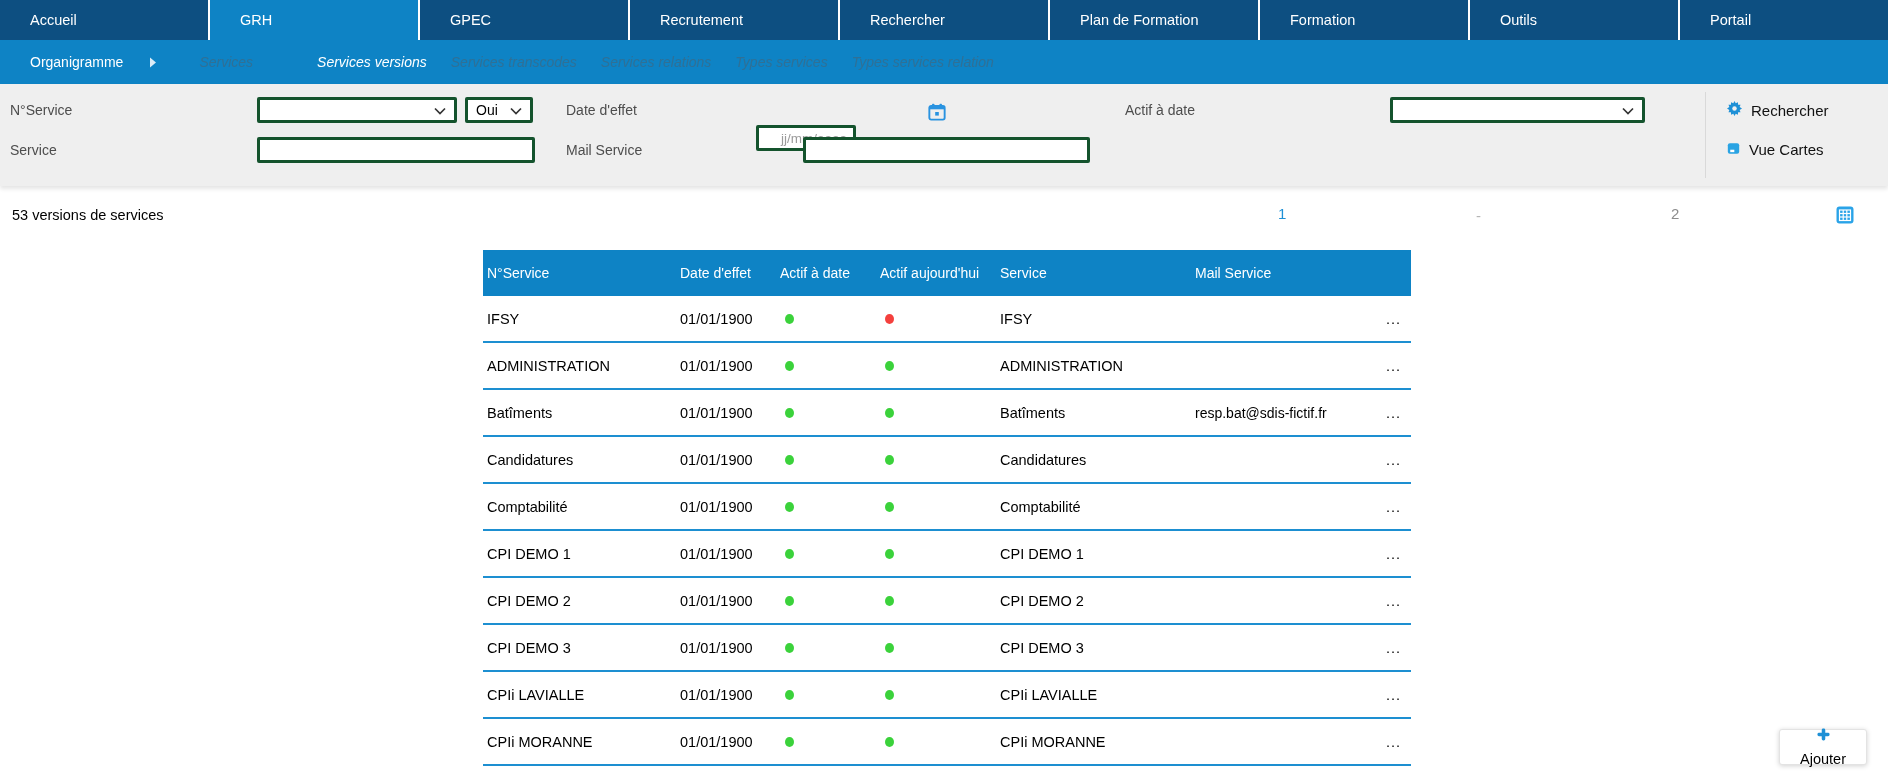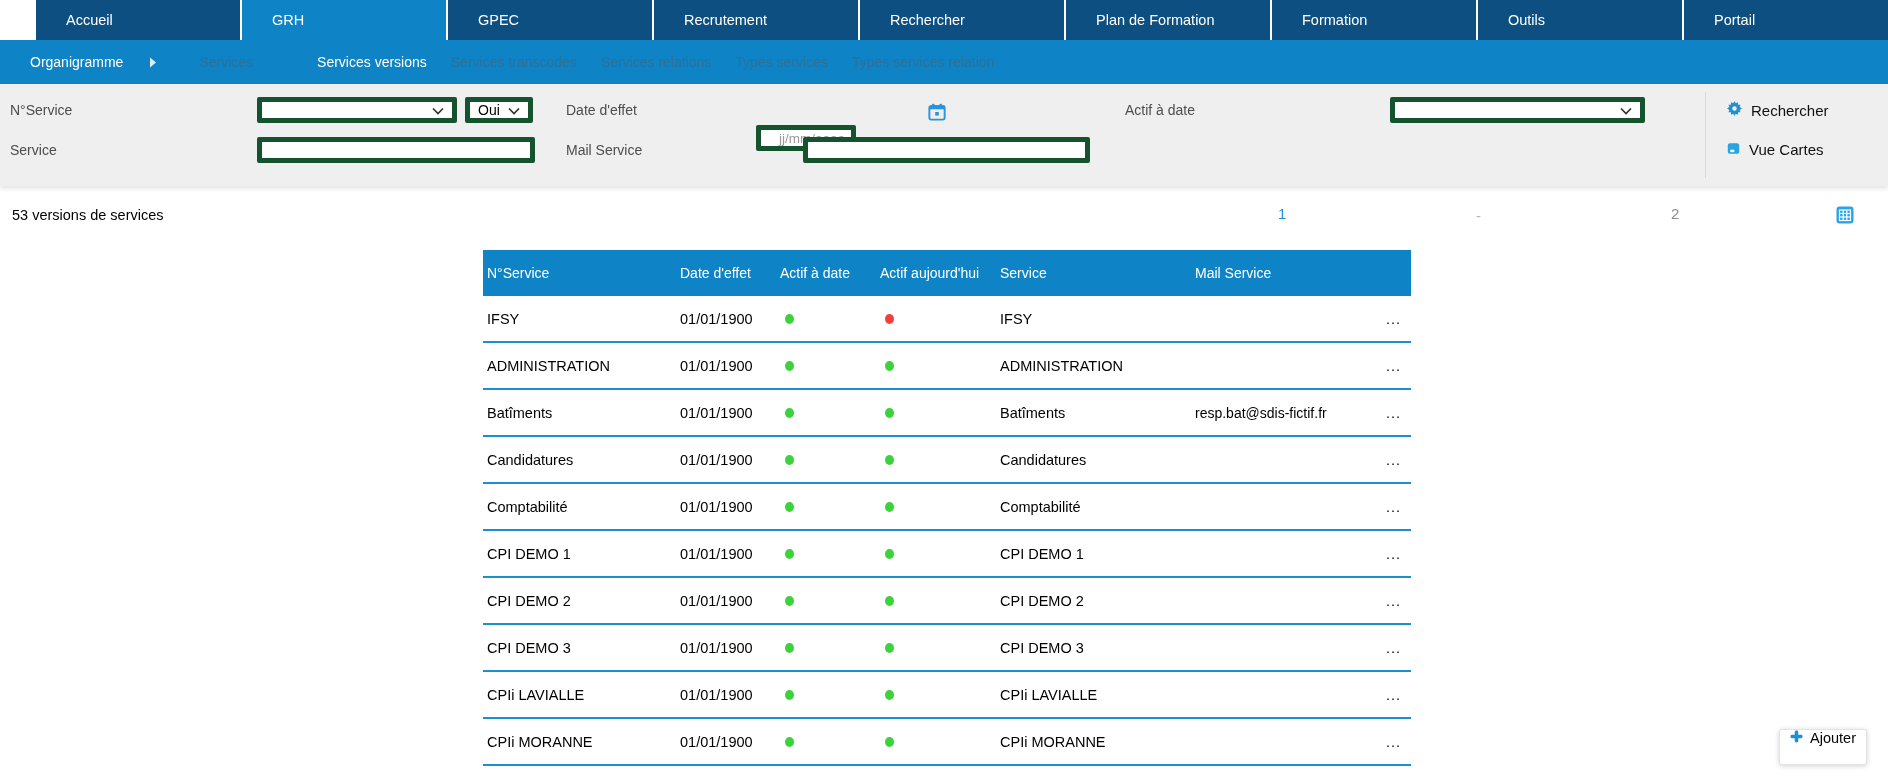--- a/index.html
+++ b/index.html
@@ -10,39 +10,39 @@
     --green:#3bd23b;
     --red:#f4403d;
     --filter-bg:#efefef;
     --muted-nav:#2f7096;
   }
   *{box-sizing:border-box;margin:0;padding:0;}
   html,body{width:1888px;height:779px;overflow:hidden;background:#fff;
     font-family:"Liberation Sans","DejaVu Sans",sans-serif;color:#000;}
 
   
-  .topnav{display:flex;height:40px;background:var(--navy);margin-left:36px;}
+  .topnav{display:flex;height:40px;background:var(--navy);}
   .tab{flex:1;display:flex;align-items:center;padding-left:30px;color:#fff;
     font-size:14.5px;border-left:2px solid #fff;cursor:pointer;white-space:nowrap;}
   .tab:first-child{border-left:none;}
   .tab.active{background:var(--blue);}
 
   
   .subnav{display:flex;align-items:center;height:44px;background:var(--blue);
     padding-left:30px;font-size:14px;}
   .subnav-root{color:#fff;margin-right:26px;cursor:pointer;}
   .subnav-arrow{margin-right:42px;display:flex;align-items:center;}
-  .subnav-item{color:var(--muted-nav);margin-right:24px;cursor:pointer;white-space:nowrap;}
+  .subnav-item{color:var(--muted-nav);margin-right:24px;cursor:pointer;white-space:nowrap;font-style:italic;}
   .subnav-item.active{color:#fff;margin-left:40px;}
 
   
   .filters{position:relative;height:102px;background:var(--filter-bg);
     box-shadow:0 3px 4px rgba(0,0,0,0.10);}
   .f-label{position:absolute;font-size:14px;color:#4d4d4d;height:26px;line-height:26px;}
-  .f-ctl{position:absolute;height:26px;background:#fff;border:5px solid #14532d;
+  .f-ctl{position:absolute;height:26px;background:#fff;border:3px solid #14532d;
     border-radius:2px;font-size:13.5px;}
   .selectbox{display:flex;align-items:center;justify-content:flex-end;
     padding:0 8px;cursor:pointer;}
   .selectbox .sel-value{flex:1;color:#000;font-size:14px;}
   .textinput{padding:0 6px;font-family:inherit;color:#000;outline:none;}
   .textinput::placeholder{color:#9a9a9a;}
   .dateinput{text-align:right;}
   .f-divider{position:absolute;left:1705px;top:8px;width:1px;height:86px;background:#d9d9d9;}
   .f-link{position:absolute;display:flex;align-items:center;gap:9px;cursor:pointer;
     font-size:15px;color:#111;height:26px;}
@@ -84,22 +84,22 @@
   .c4{width:120px;}
   .c5{width:195px;}
   .c6{width:170px;font-size:14px;}
   .c7{width:46px;text-align:right;padding-right:10px;}
   .dot{display:inline-block;width:9px;height:10px;border-radius:50%;margin-left:5px;}
   .row-actions{cursor:pointer;letter-spacing:1px;}
 
   
   .add-btn{position:absolute;left:1779px;top:729px;width:88px;height:36px;
     background:#fff;border:1px solid #e3e3e3;border-radius:3px;
-    box-shadow:0 1px 5px rgba(0,0,0,0.18);display:flex;
-    justify-content:center;gap:7px;font-size:14.5px;cursor:pointer;}
+    box-shadow:0 1px 5px rgba(0,0,0,0.18);display:flex;align-items:center;
+    justify-content:center;gap:7px;font-size:14.5px;cursor:pointer;flex-direction:column;}
 </style>
 </head>
 <body>
 
 <nav class="topnav">
   <div class="tab">Accueil</div>
   <div class="tab active">GRH</div>
   <div class="tab">GPEC</div>
   <div class="tab">Recrutement</div>
   <div class="tab">Rechercher</div>

